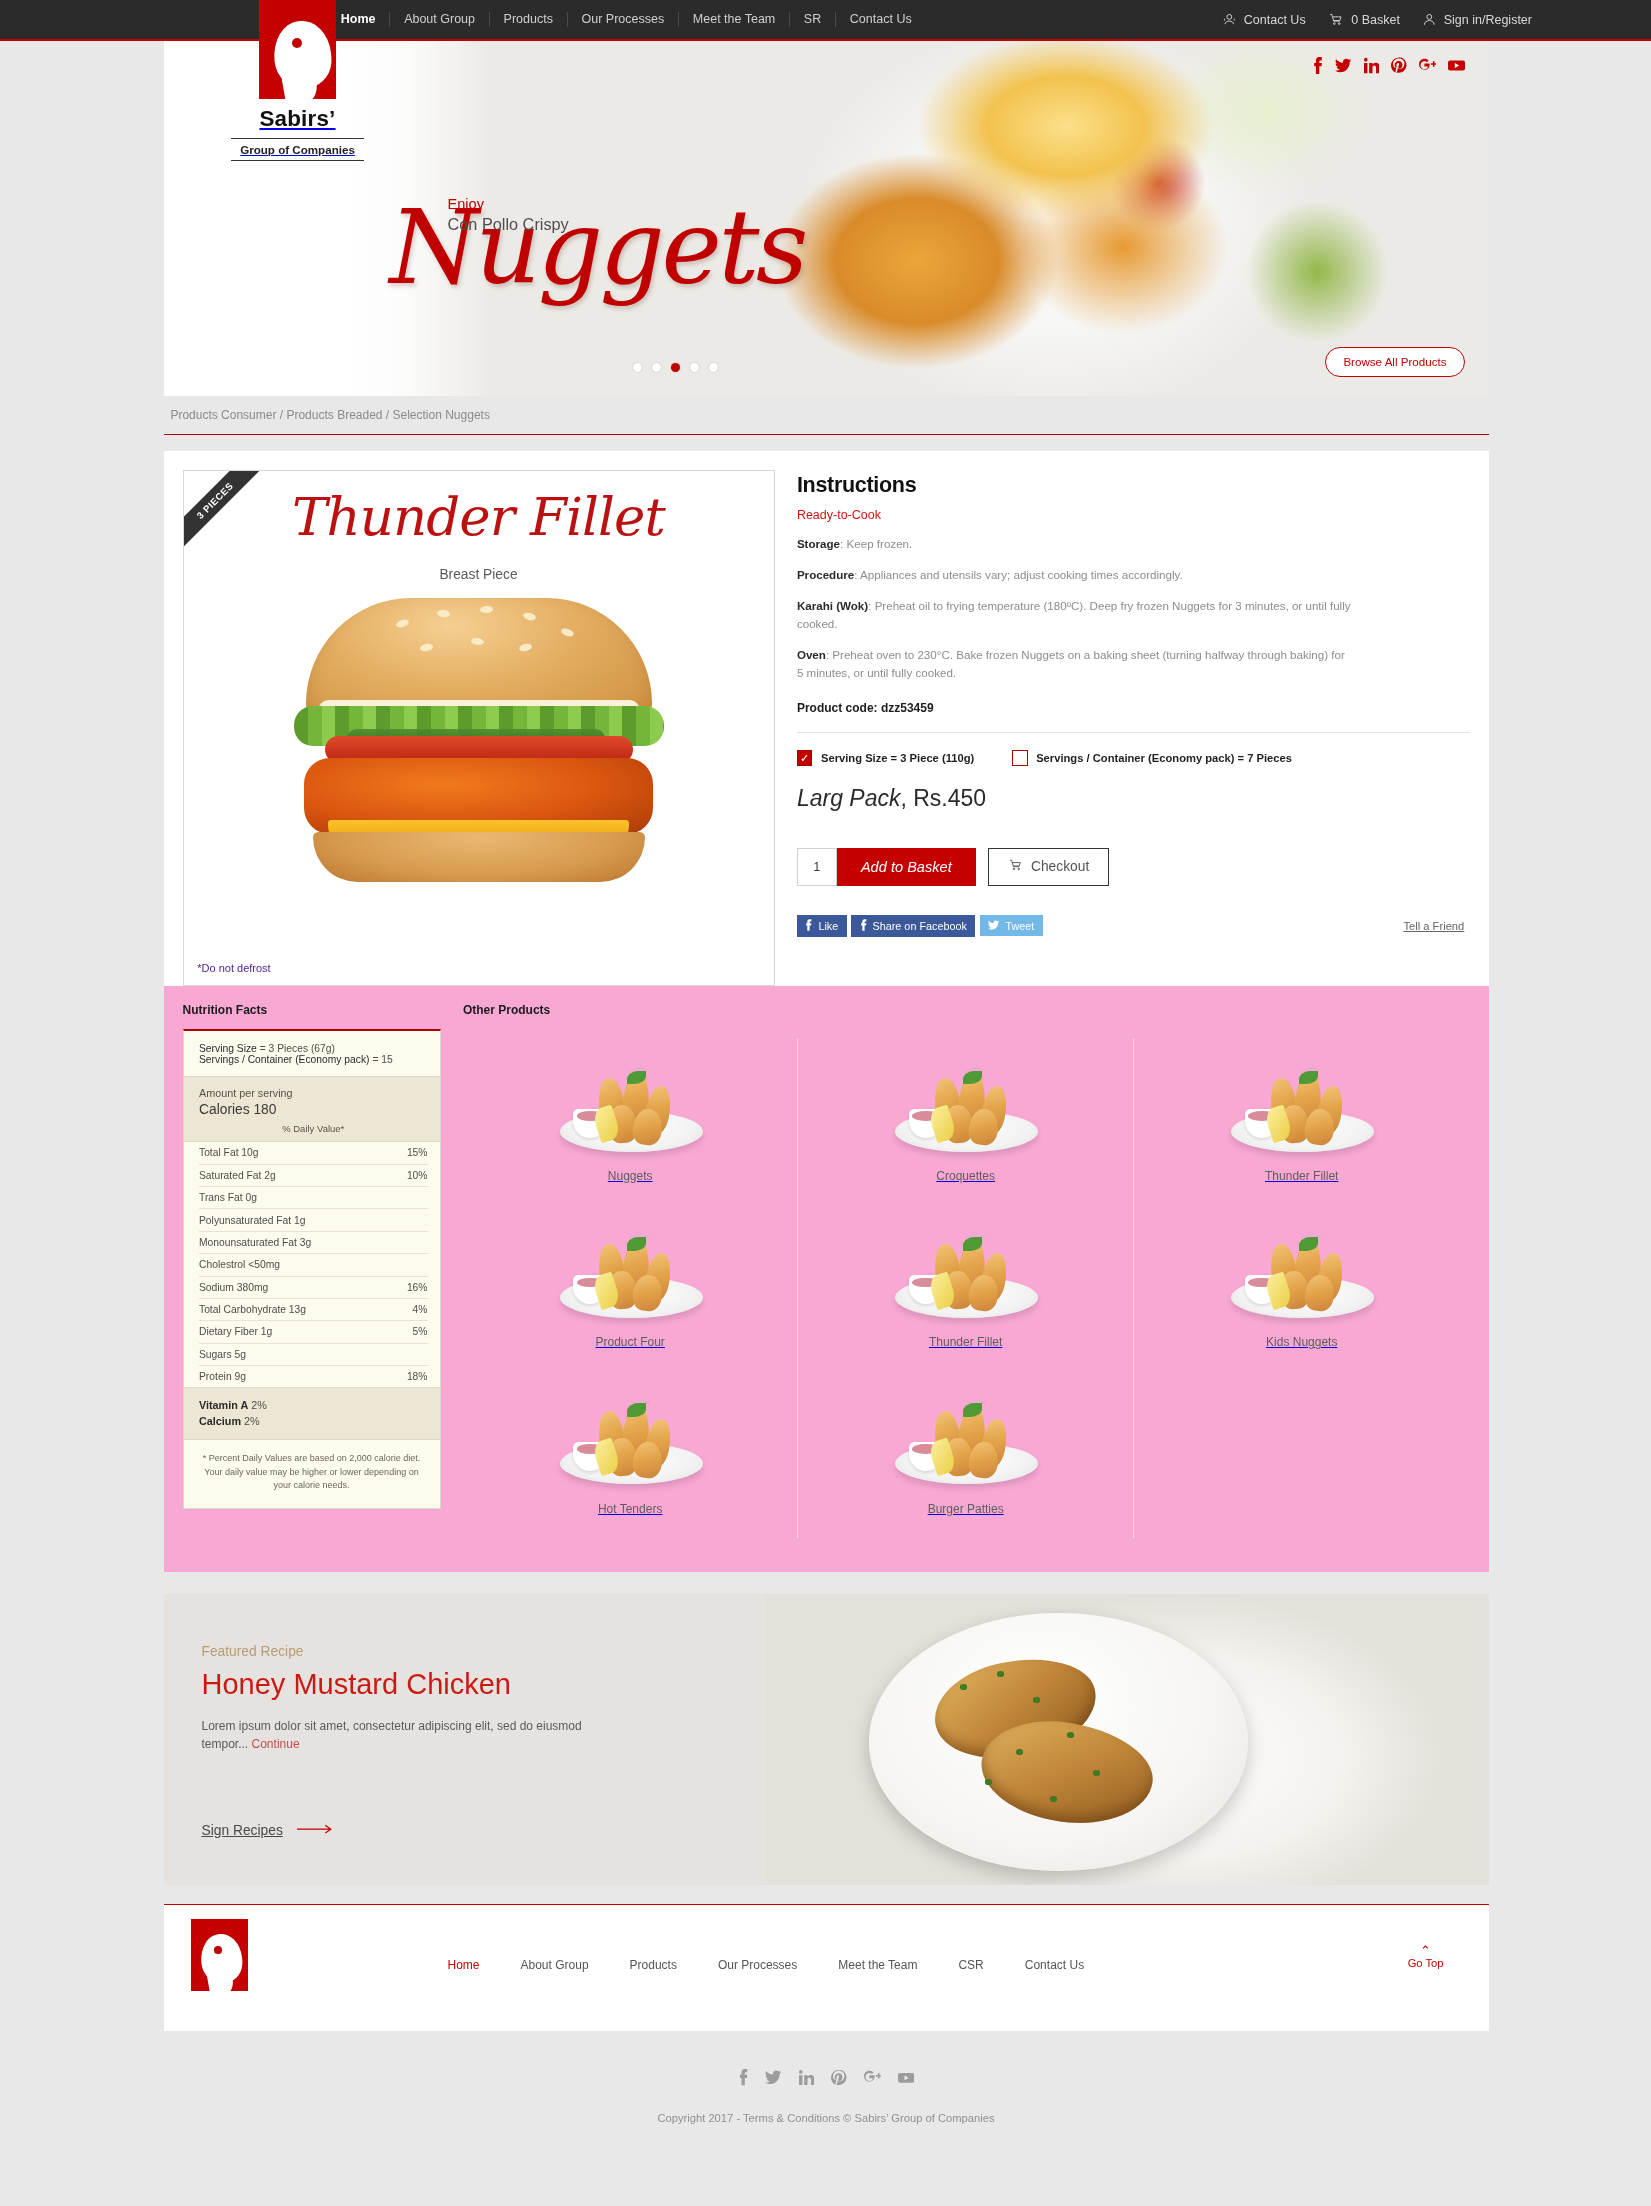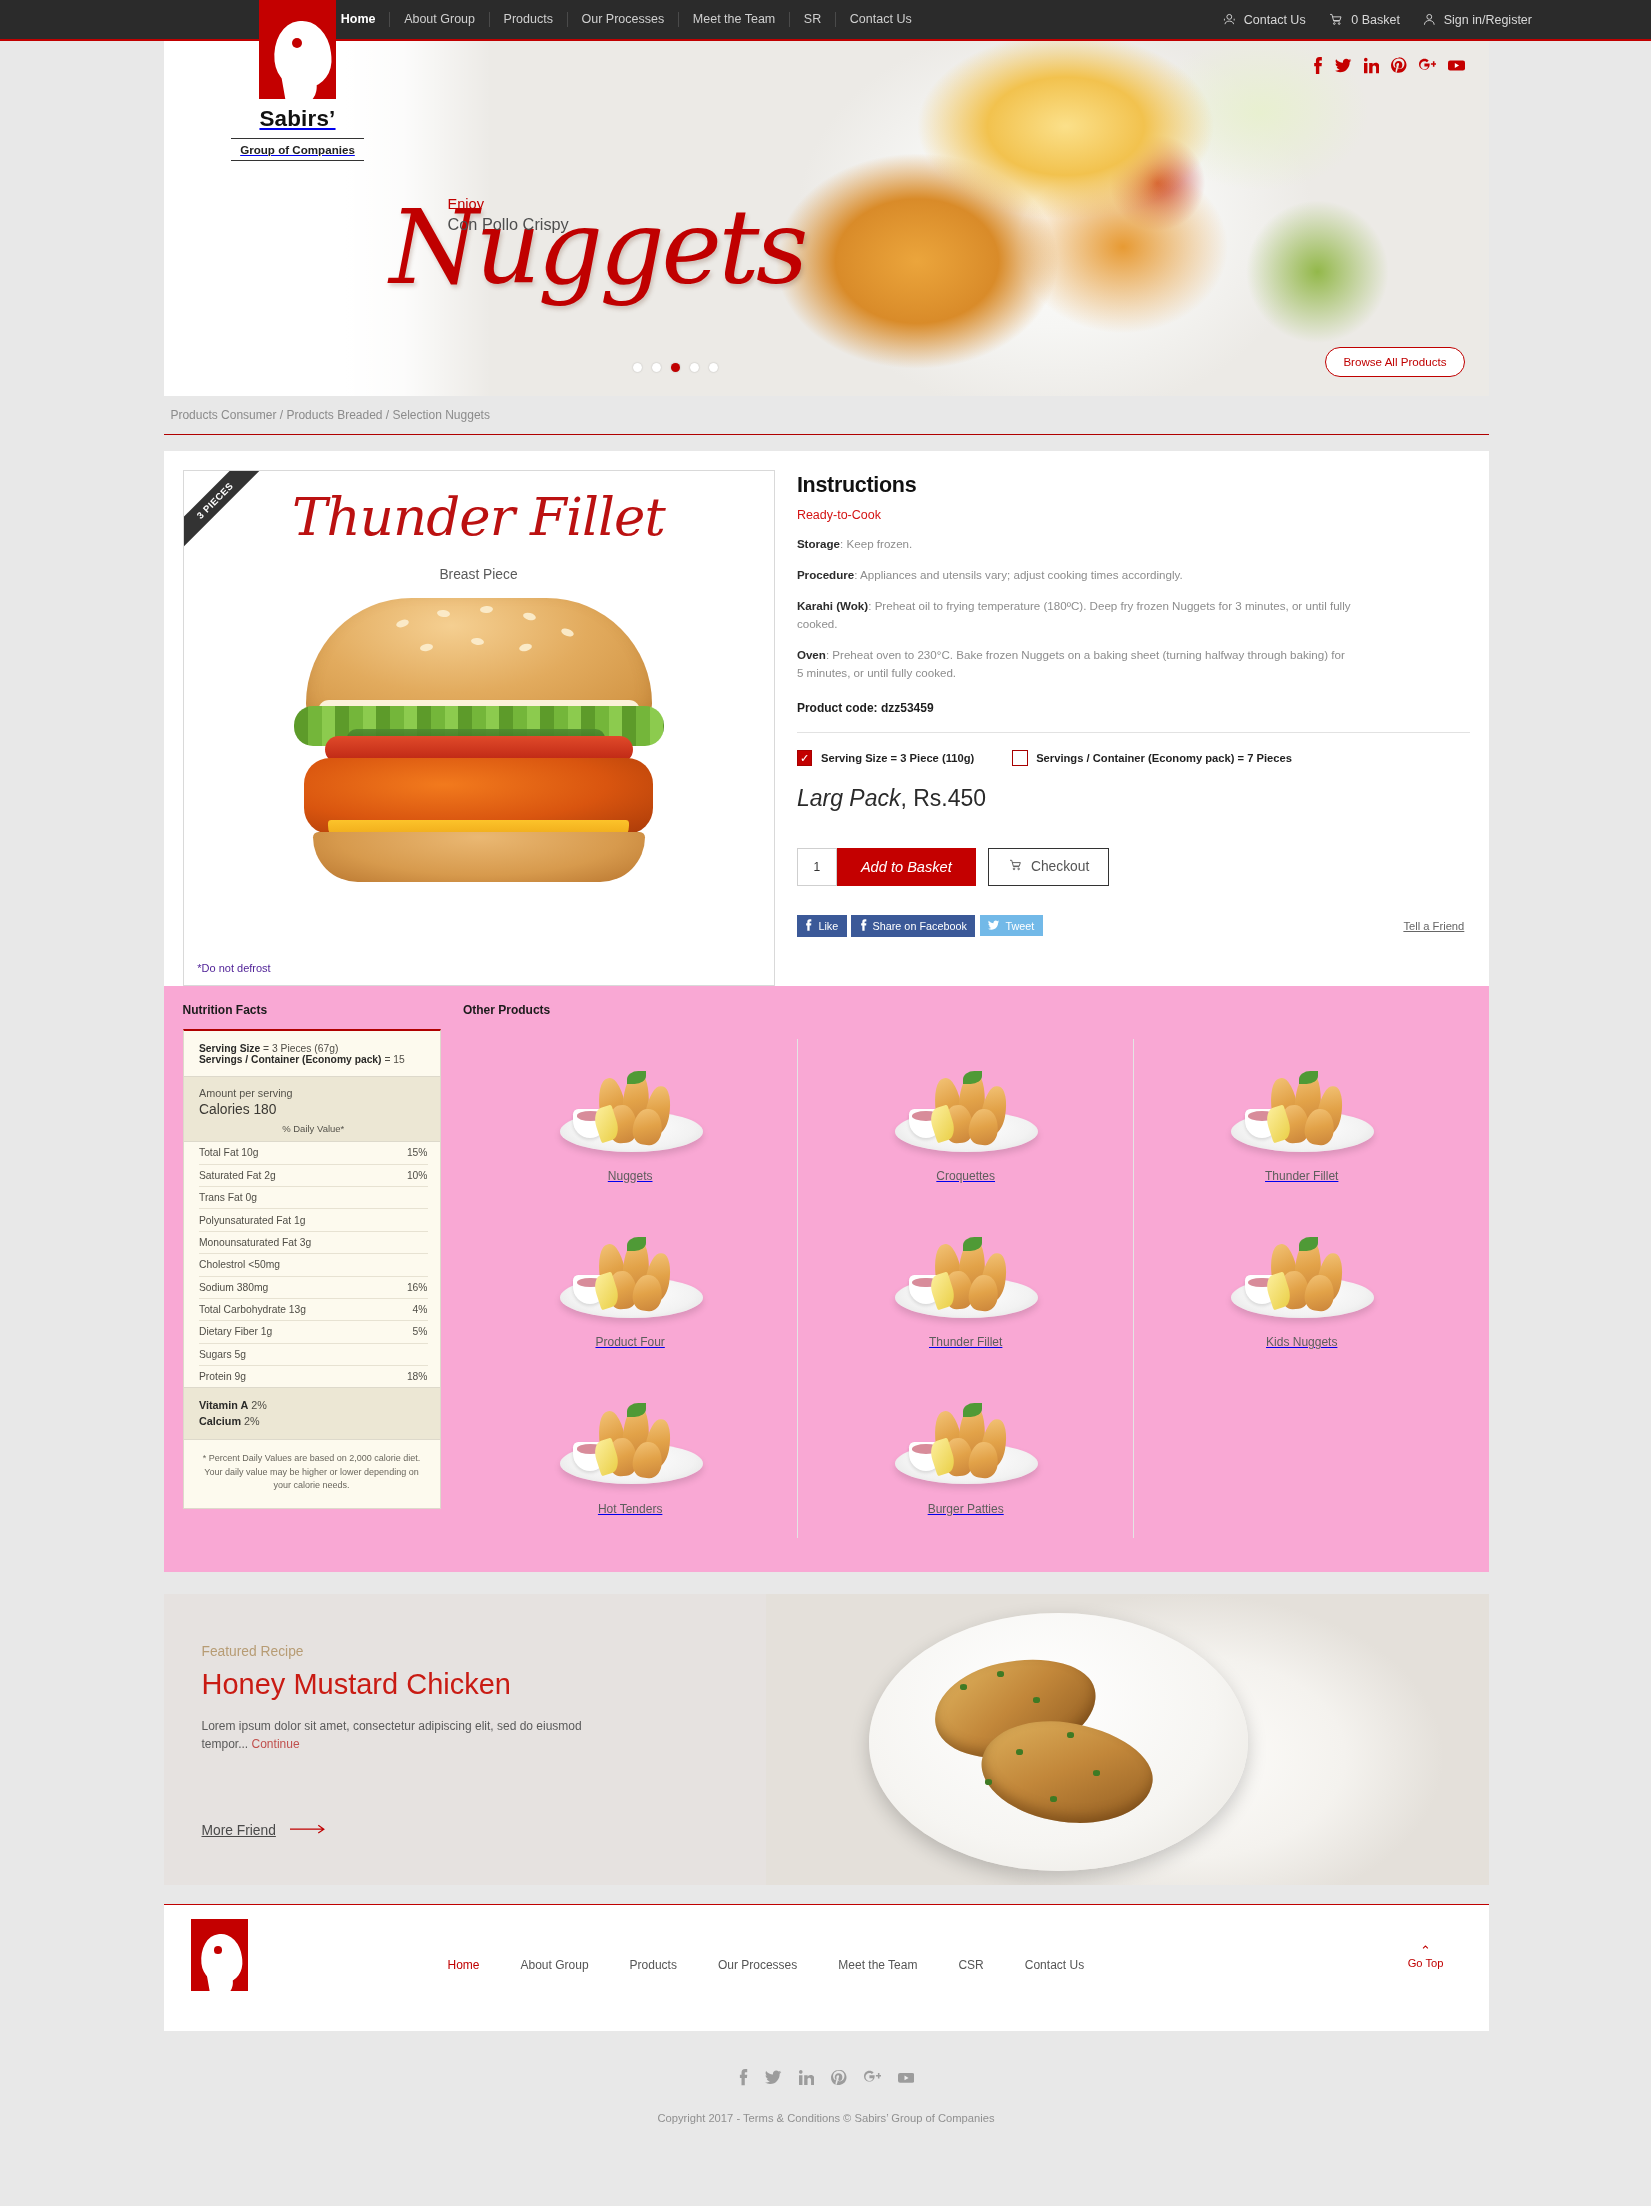--- a/index.html
+++ b/index.html
@@ -311,21 +311,21 @@
     width:1325px; margin:0 auto; background:#f9a8d4;
     display:flex; gap:22.4px; padding:17px 19px 34px 19px;
   }
   .nf-col { width:258px; }
   .nf-head { font-size:12px; font-weight:bold; color:#1b1b1b; }
   .nf-box {
     margin-top:12px; border:0.9px solid #ddd9cb; border-top:2.6px solid #b00000;
     background:#fdfaee; font-size:10.3px; color:#4f4d46;
   }
   .nf-sec1 { padding:12px 12px 11.2px 15.5px; }
-  .nf-sec1 b { font-weight:bold; color:#2a2a28; }
+  .nf-sec1 b { font-weight:normal; color:#2a2a28; }
   .nf-sec2 {
     background:#ece7d4; padding:10.3px 12px 7.7px 15.5px;
     border-top:0.9px solid #ddd9cb; border-bottom:0.9px solid #ddd9cb;
   }
   .nf-amt { font-size:10.8px; color:#55534b; }
   .nf-cal { font-size:13.8px; color:#3a3833; margin-top:2.6px; }
   .nf-dv { text-align:center; font-size:9.5px; color:#55534b; margin-top:6px; }
   .nf-rows { padding:0 12px 0 15.5px; }
   .nf-row {
     display:flex; justify-content:space-between;
@@ -885,21 +885,21 @@
   </div>
 
   <div class="recipe">
     <div class="recipe-left">
       <div class="r-kicker">Featured Recipe</div>
       <div class="r-title">Honey Mustard Chicken</div>
       <div class="r-body">
         <span>Lorem ipsum dolor sit amet, consectetur adipiscing elit, sed do eiusmod tempor... </span><a href="#">Continue</a>
       </div>
       <a class="r-more" href="#">
-        <span>More Friend</span>
+        <span>Sign Recipes</span>
         <span class="r-arrow">
           <svg width="36" height="10.3" viewBox="0 0 42 12">
               <path d="M0 6h38M33 1.5L39.5 6 33 10.5" stroke="#c00000" stroke-width="1.4" fill="none"></path>
             </svg>
         </span>
       </a>
     </div>
     <div class="recipe-right">
       <div class="rr-plate"></div>
       <div class="rr-chk a"></div>

